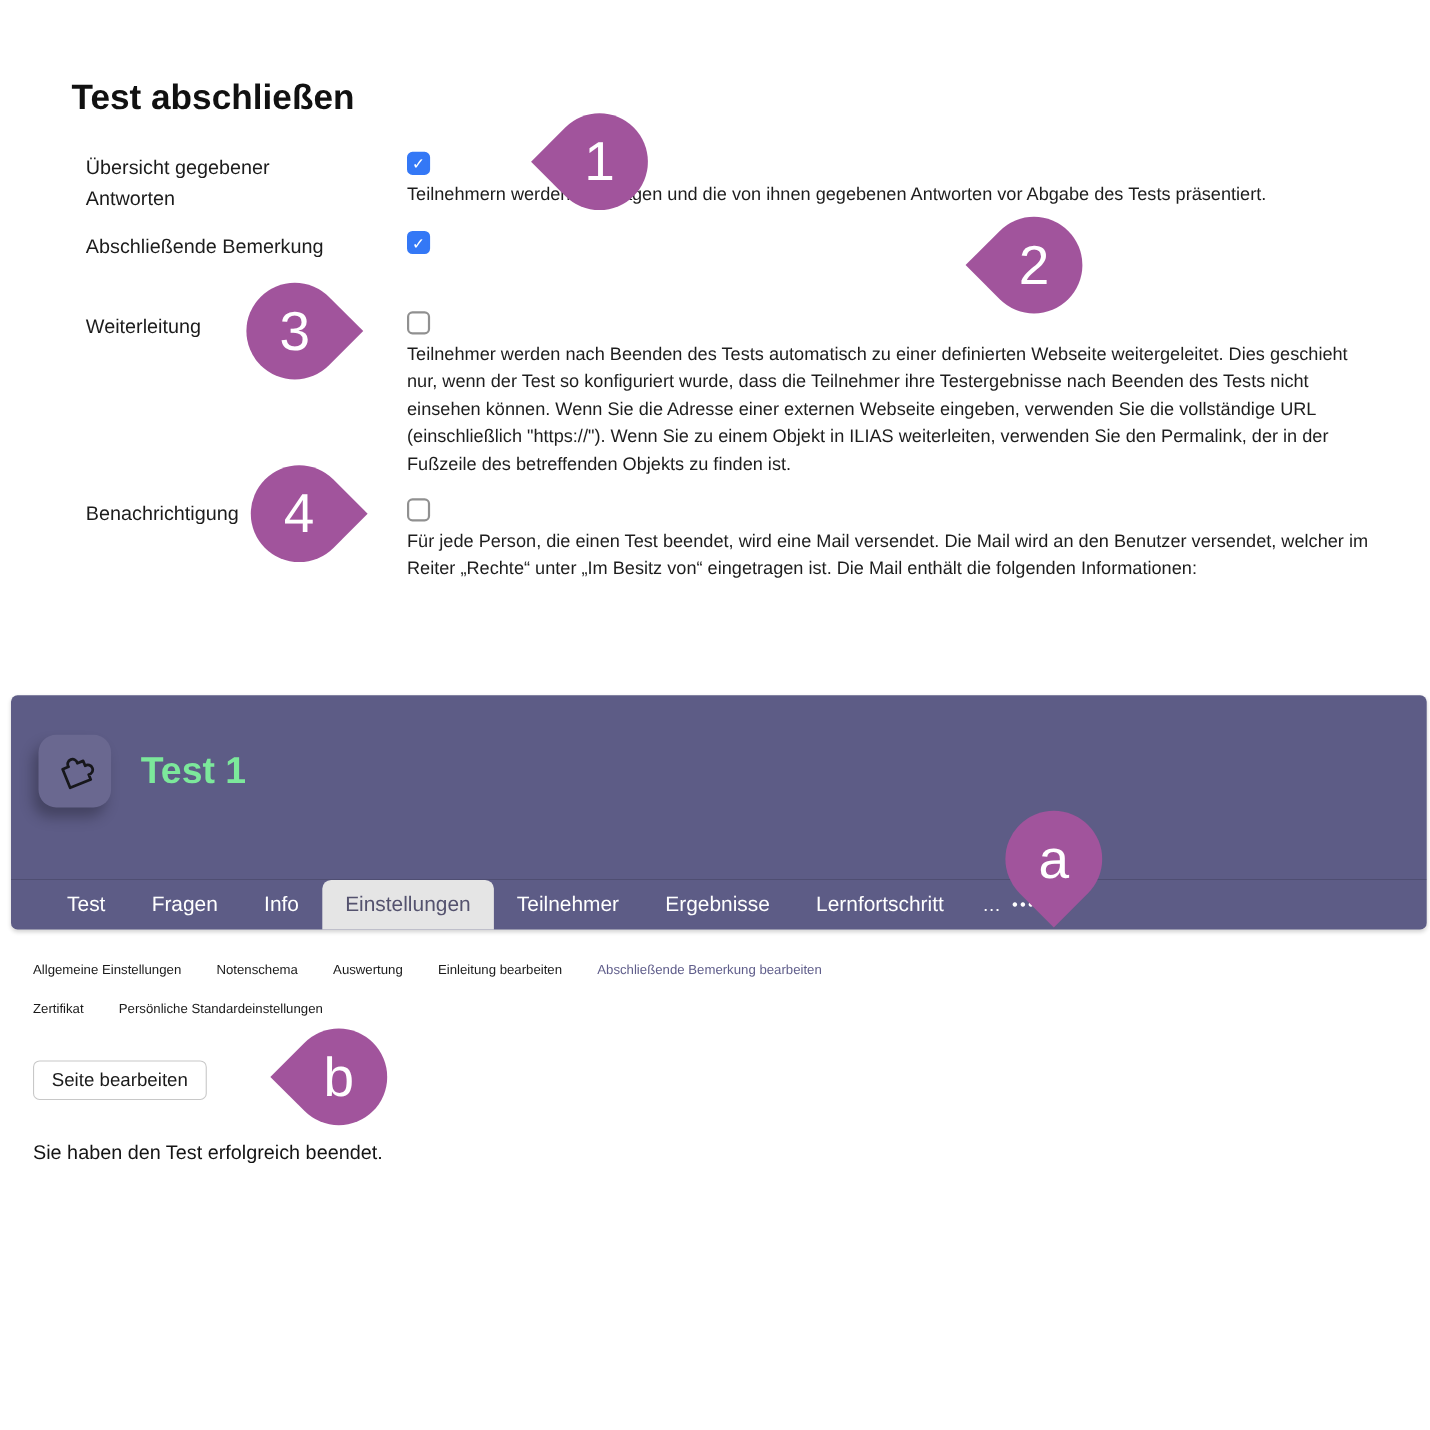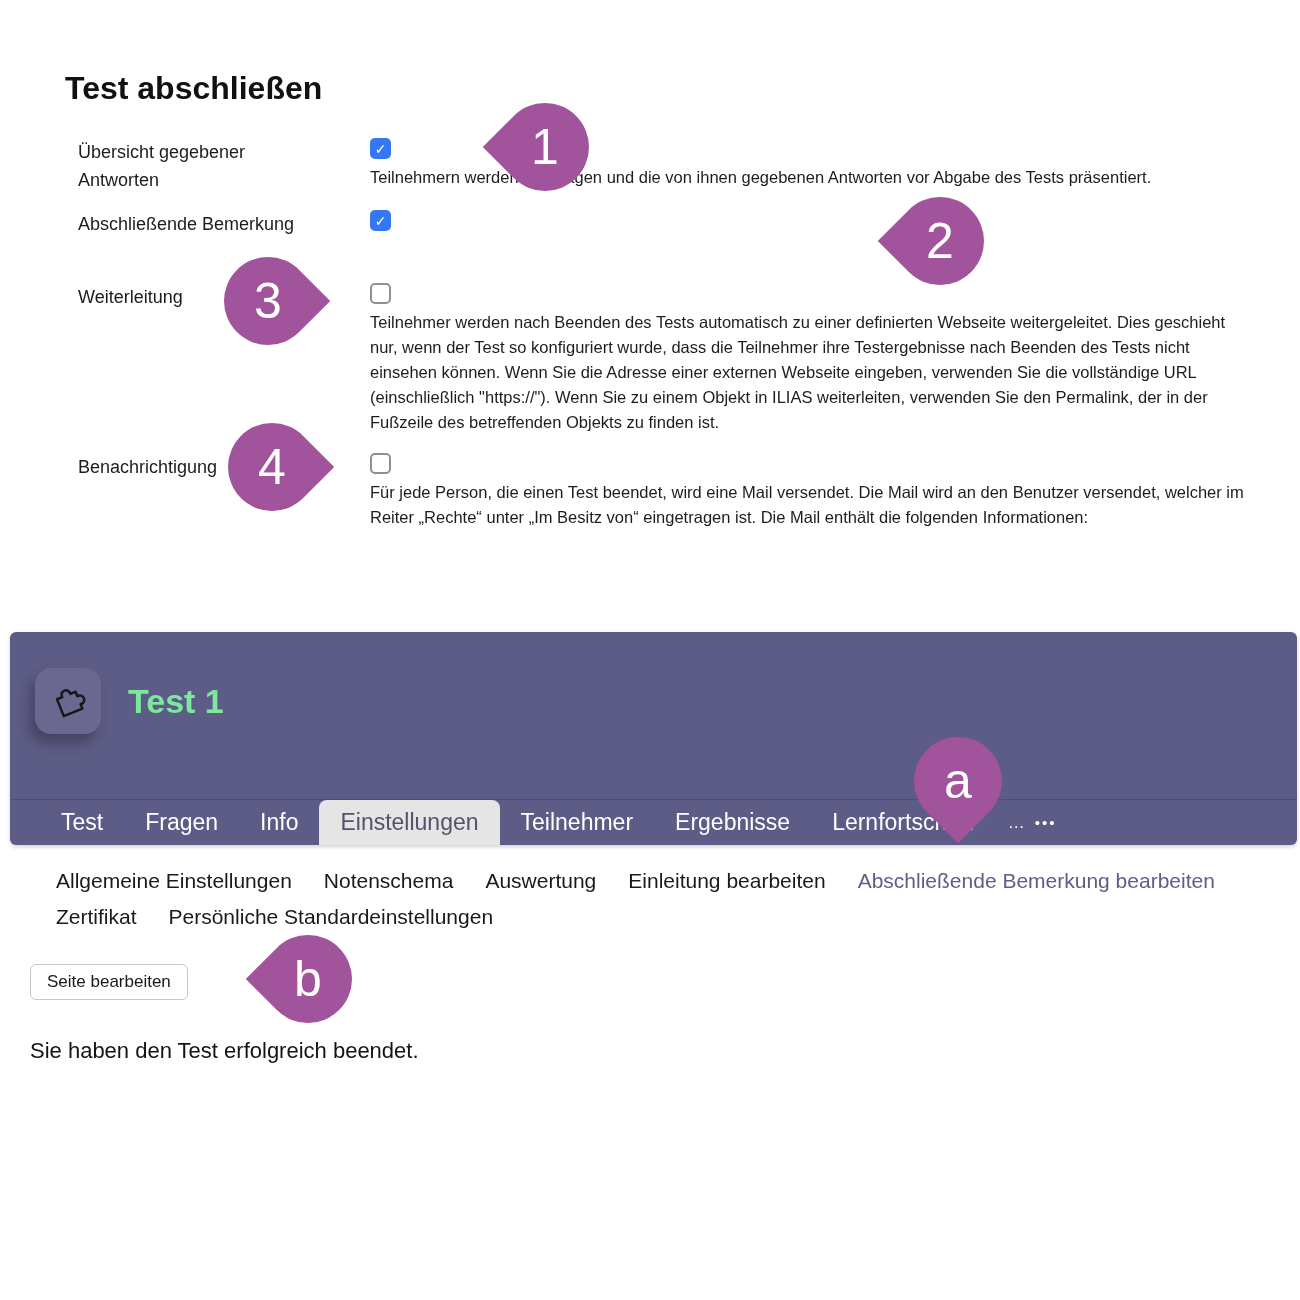--- a/index.html
+++ b/index.html
@@ -32,38 +32,38 @@
 
   
   .panel { position:absolute; left:10px; top:632px; width:1287px; height:213px;
     background:#5d5c86; border-radius:6px; box-shadow:0 2px 4px rgba(0,0,0,0.18); }
   .obj-icon-tile { position:absolute; left:25px; top:36px; width:66px; height:66px;
     background:#6a6890; border-radius:16px; display:flex; align-items:center; justify-content:center;
     box-shadow:-5px 9px 13px rgba(0,0,0,0.28); }
   .obj-title { position:absolute; left:118px; top:50px; font-size:34px; font-weight:700; color:#7ce89b; }
   .tabbar { position:absolute; left:0; bottom:0; width:100%; height:46px;
     border-top:1px solid rgba(0,0,0,0.15); display:flex; align-items:stretch; padding-left:30px; }
-  .tab { display:flex; align-items:center; padding:0 21px; font-size:23px; color:#ffffff; cursor:pointer; white-space:nowrap; }
+  .tab { display:flex; align-items:center; padding:0 21px; font-size:19px; color:#ffffff; cursor:pointer; white-space:nowrap; }
   .tab.active { background:#e5e5e5; color:#54526e; border-radius:8px 8px 0 0; }
   .tab-overflow { display:flex; align-items:center; gap:9px; padding:0 14px; color:#fff; cursor:pointer; }
   .tab-overflow .ellipsis { font-size:17px; letter-spacing:1px; }
   .tab-overflow .dots { font-size:15px; letter-spacing:2px; }
 
   
-  .subnav { position:absolute; left:56px; font-size:21px; display:flex; gap:32px; white-space:nowrap; }
+  .subnav { position:absolute; left:30px; font-size:12px; display:flex; gap:32px; white-space:nowrap; }
   .subnav-row1 { top:868px; }
   .subnav-row2 { top:904px; }
   .subnav .subnav-item { color:#1a1a1a; line-height:26px; cursor:pointer; }
   .subnav .subnav-item.active { color:#5f5d8a; }
 
   
   .edit-page-btn { position:absolute; left:30px; top:964px; padding:7px 16px; background:#fff;
     border:1px solid #c8c8c8; border-radius:6px; font-size:17px; color:#1a1a1a;
     font-family:inherit; cursor:pointer; }
-  .content-text { position:absolute; left:30px; top:1038px; font-size:22px; color:#141414; }
+  .content-text { position:absolute; left:30px; top:1038px; font-size:18px; color:#141414; }
 </style>
 </head>
 <body>
 
 <div class="stage">
 
   <div class="form-title">Test abschließen</div>
 
   <div class="form-row" style="top:138px;">
     <div class="row-label">Übersicht gegebener Antworten</div>

